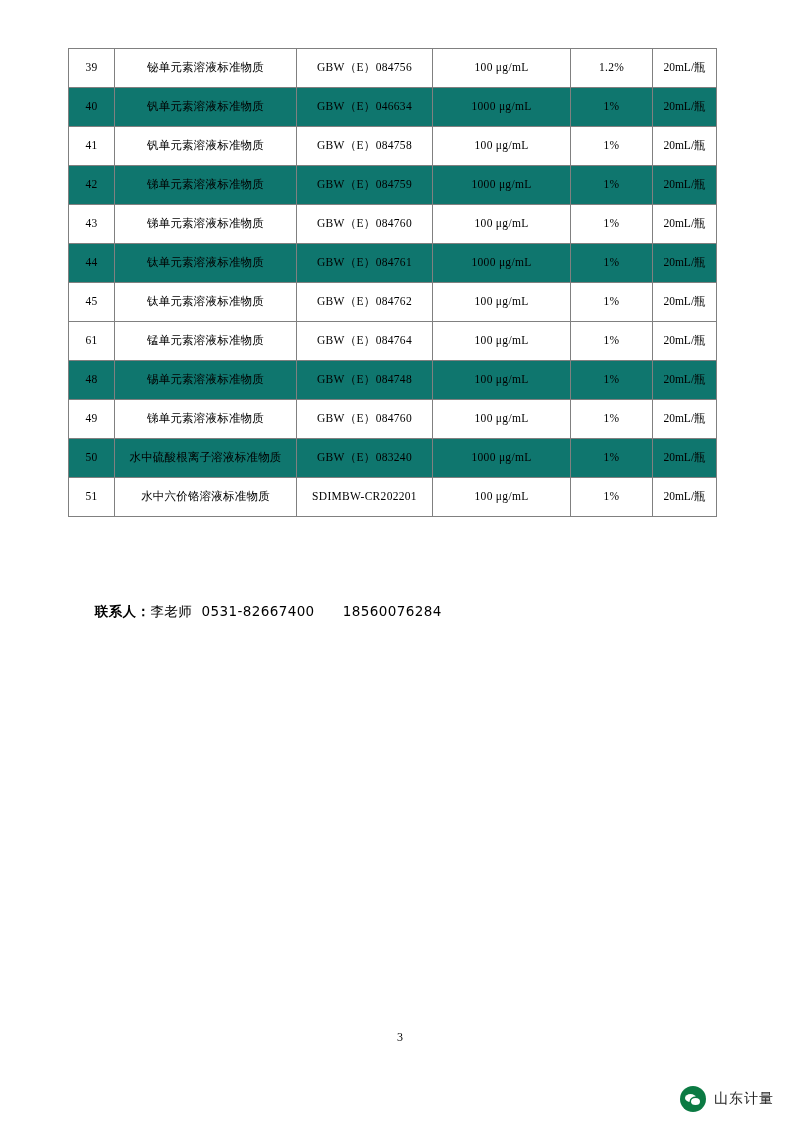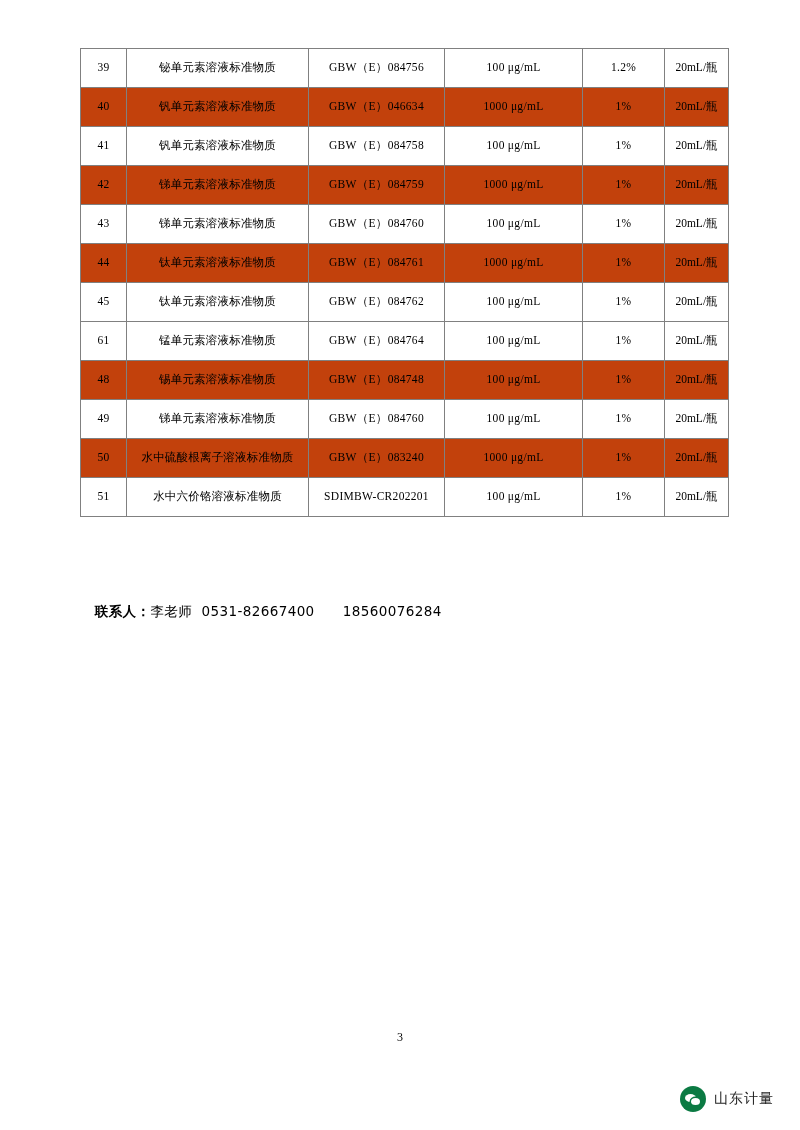--- a/index.html
+++ b/index.html
@@ -17,38 +17,38 @@
   }
   .page {
     position: absolute;
     left: 0; top: 0;
     width: 800px;
     height: 1130px;
     background: #fff;
   }
   .doc-table {
     position: absolute;
-    left: 80px;
+    left: 68px;
     top: 48px;
     width: 648px;
     border-collapse: collapse;
     table-layout: fixed;
   }
   .doc-table td {
     border: 1px solid #808080;
     text-align: center;
     vertical-align: middle;
     font-size: 11.5px;
     line-height: 1.35;
     padding: 6px 2px;
     height: 26px;
     font-family: "Liberation Serif", "DejaVu Serif", serif;
   }
   .doc-table tr.shaded td {
-    background: #c2410c;
+    background: #0f766e;
   }
   .doc-table tr.plain td {
     background: #ffffff;
   }
   .col-no    { width: 46px; }
   .col-name  { width: 182px; }
   .col-code  { width: 136px; }
   .col-conc  { width: 138px; }
   .col-unc   { width: 82px; }
   .col-spec  { width: 64px; }

